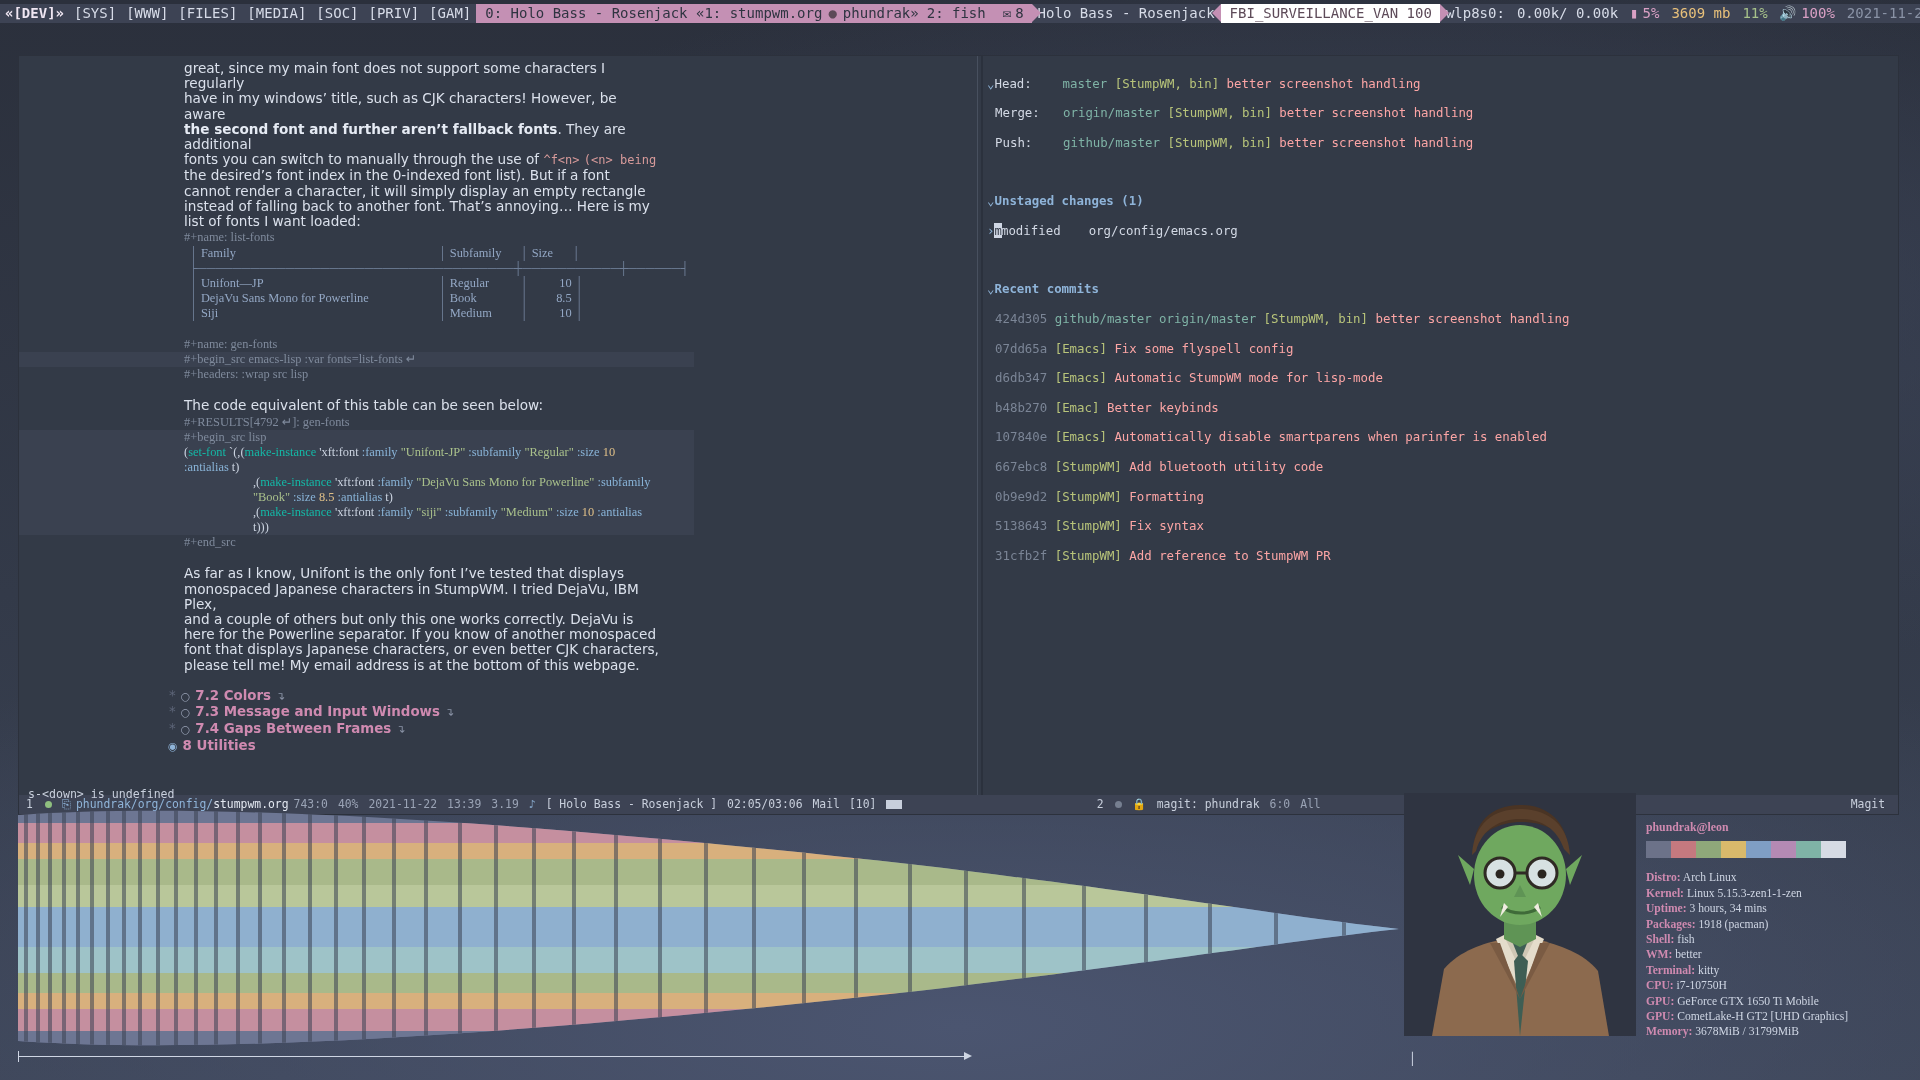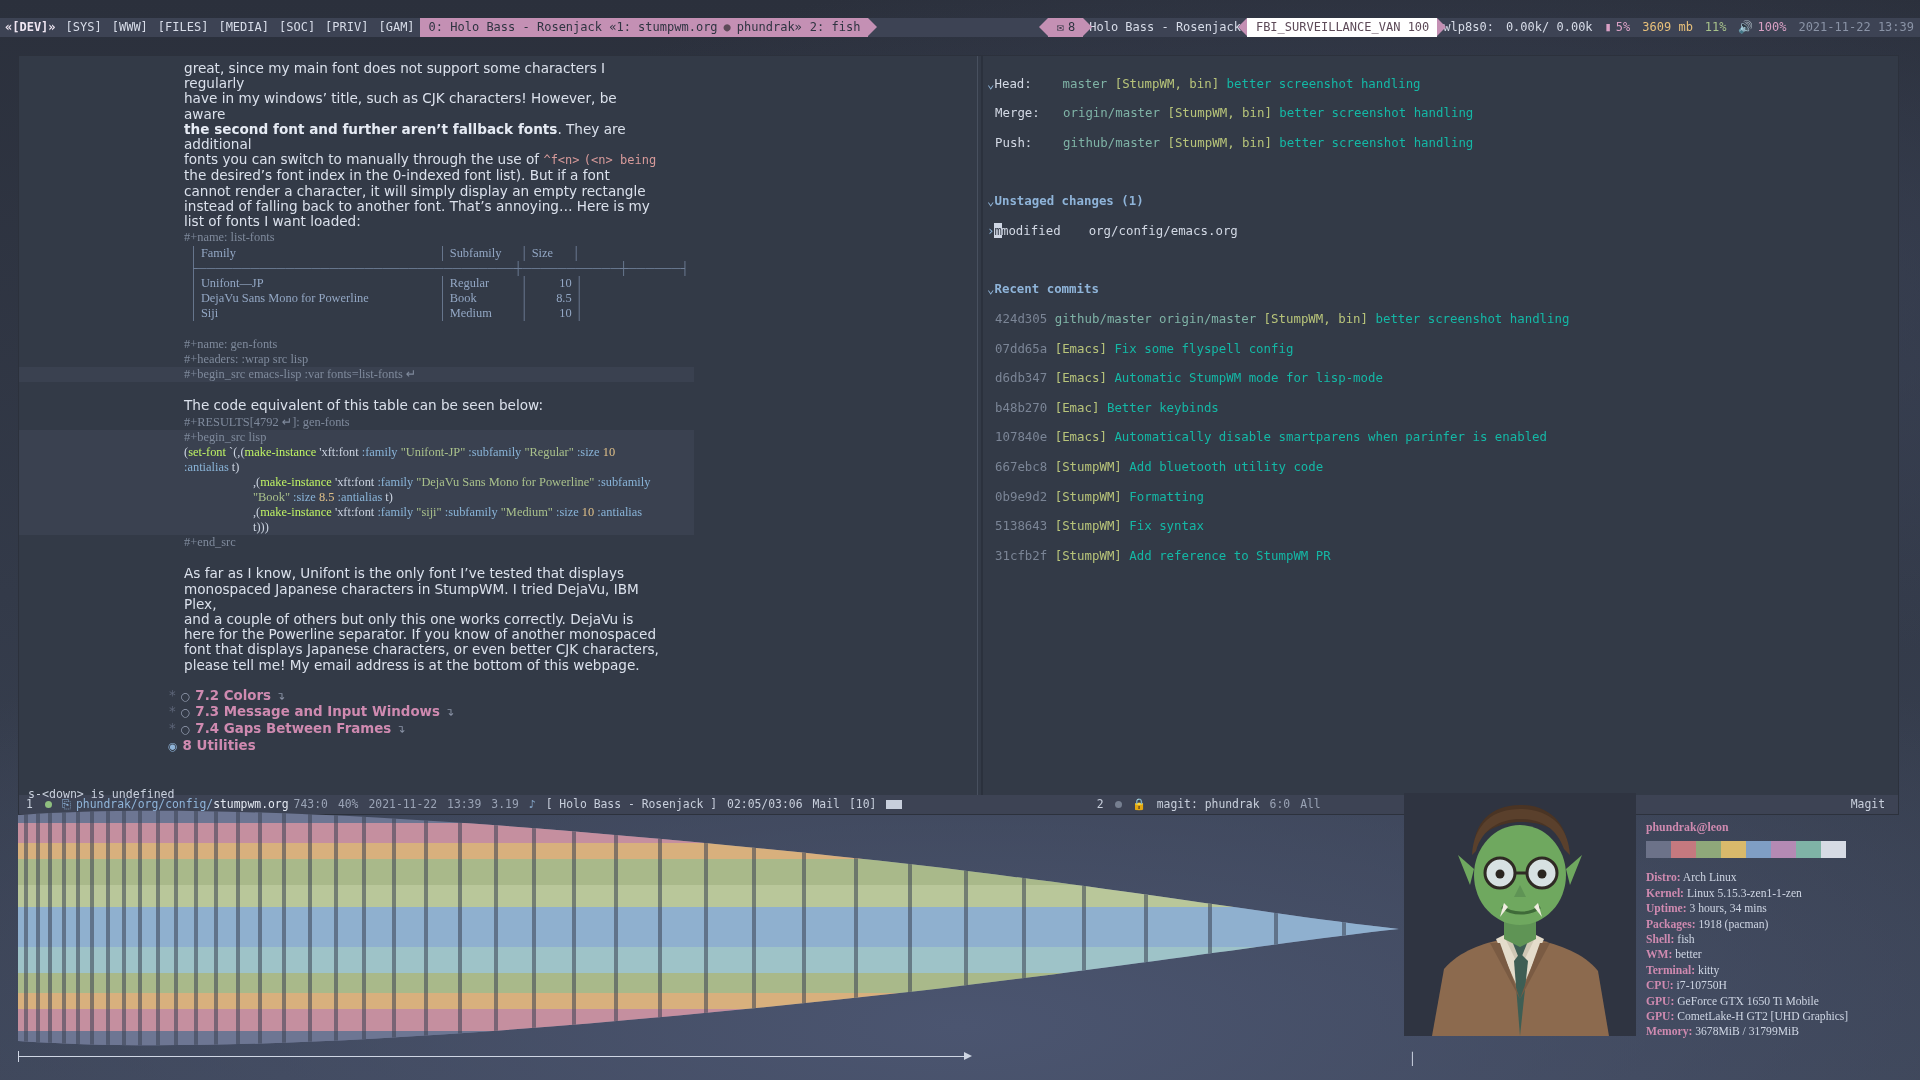--- a/index.html
+++ b/index.html
@@ -15,23 +15,23 @@
   .wallpaper {
     position: absolute; inset: 0;
     background:
       radial-gradient(ellipse 120% 70% at 50% 95%, #4b5570 0%, rgba(75,85,112,0) 60%),
       radial-gradient(ellipse 80% 50% at 72% 30%, #3c4458 0%, rgba(60,68,88,0) 70%),
       linear-gradient(#2b303c 0%, #333a49 55%, #3b4354 100%);
   }
 
   
   .topbar {
-    position: absolute; left: 0; top: 18px; width: 1920px; height: 19px;
+    position: absolute; left: 0; top: 4px; width: 1920px; height: 19px;
     background: #3d4354;
-    font-size: 12px; line-height: 19px;
+    font-size: 14px; line-height: 19px;
     color: #d7dce8; white-space: nowrap; overflow: hidden;
     display: flex; align-items: flex-end;
   }
   .tb-left { display: flex; align-items: stretch; }
   .tb-right { margin-left: auto; display: flex; align-items: stretch; }
   .grp { display: flex; align-items: center; padding: 0 5px; }
   .grp.cur { color: #efe6f2; font-weight: bold; }
   .pl { position: relative; display: flex; align-items: center;
         background: #c490b4; color: #2f3441; padding: 0 8px 0 9px; }
   .pl.dim { background: #ffffff; color: #5d4a58; }
@@ -76,21 +76,21 @@
   .kbd { color: #d79a9a; font-family: "DejaVu Sans Mono", monospace; font-size: 12px; }
 
   .mono { font-family: Liberation Serif, serif; font-size: 12.4px; line-height: 15px; }
   .kw   { color: #7f8a9c; }
   .tbl  { color: #93a7c4; }
   .tbl .sep { color: #6d7d96; }
   .blk-bg { background: #3a4150; }
   .res  { color: #7f8a9c; }
 
   .c-paren { color: #cbd3e0; }
-  .c-fn    { color: #bef264; }
+  .c-fn    { color: #14b8a6; }
   .c-kwd   { color: #89b4d8; }
   .c-str   { color: #a9c08b; }
   .c-num   { color: #e0c088; }
   .c-t     { color: #cbd3e0; }
 
   .org-h {
     font-family: "DejaVu Sans", sans-serif;
     font-weight: bold; font-size: 13.4px; line-height: 15.6px;
     color: #cf8ab0; padding-left: 150px;
   }
@@ -108,21 +108,21 @@
   .magit { font-family: "DejaVu Sans Mono", monospace; font-size: 12.4px; line-height: 14.8px;
            padding: 6px 0 0 4px; color: #cfd6e4; white-space: pre; }
   .mg-arrow { color: #8fb4d9; }
   .mg-lbl { color: #d3d9e5; }
   .mg-branch { color: #7fb3a6; }
   .mg-tag { color: #b8c47a; }
   .mg-head { color: #8fb4d9; font-weight: bold; }
   .mg-hash { color: #7b8596; }
   .mg-file { color: #d3d9e5; }
   .mg-cursor { background: #cfd6e4; color: #333a47; }
-  .mg-msg { color: #14b8a6; }
+  .mg-msg { color: #fca5a5; }
 
   
   .modeline {
     height: 19px; display: flex; align-items: stretch;
     background: #3d4354; color: #c8cfdc;
     font-family: "DejaVu Sans Mono", monospace; font-size: 11.4px; line-height: 19px;
     white-space: nowrap;
   }
   .ml-l { display: flex; align-items: center; }
   .ml-r { margin-left: auto; display: flex; align-items: center; padding-right: 8px; }
@@ -258,22 +258,22 @@
             </div>
             <div>
               <span class="sep">│</span> <span style="display:inline-block;width:237px;">DejaVu Sans Mono for Powerline</span><span class="sep">│</span> <span style="display:inline-block;width:70px;">Book</span><span class="sep">│</span> <span style="display:inline-block;width:40px;text-align:right;">8.5</span><span class="sep"> │</span>
             </div>
             <div>
               <span class="sep">│</span> <span style="display:inline-block;width:237px;">Siji</span><span class="sep">│</span> <span style="display:inline-block;width:70px;">Medium</span><span class="sep">│</span> <span style="display:inline-block;width:40px;text-align:right;">10</span><span class="sep"> │</span>
             </div>
           </div>
 
           <div class="mono kw" style="padding-left:165px;margin-top:16px;">#+name: gen-fonts</div>
+          <div class="mono kw blk-bg" style="padding-left:165px;width:675px;">#+begin_src emacs-lisp :var fonts=list-fonts ↵</div>
           <div class="mono kw" style="padding-left:165px;">#+headers: :wrap src lisp</div>
-          <div class="mono kw blk-bg" style="padding-left:165px;width:675px;">#+begin_src emacs-lisp :var fonts=list-fonts ↵</div>
 
           <div class="prose" style="margin-top:16px;">The code equivalent of this table can be seen below:</div>
 
           <div class="mono res" style="padding-left:165px;margin-top:2px;">#+RESULTS[4792 ↵]: gen-fonts</div>
           <div class="mono kw blk-bg" style="padding-left:165px;width:675px;">#+begin_src lisp</div>
 
           <div class="mono blk-bg" style="padding-left:165px;width:675px;">
             <div><span class="c-paren">(</span><span class="c-fn">set-font</span> <span class="c-paren">`(,(</span><span class="c-fn">make-instance</span> <span class="c-t">'xft:font</span> <span class="c-kwd">:family</span> <span class="c-str">"Unifont-JP"</span> <span class="c-kwd">:subfamily</span> <span class="c-str">"Regular"</span> <span class="c-kwd">:size</span> <span class="c-num">10</span></div>
             <div><span class="c-kwd">:antialias</span> <span class="c-t">t)</span></div>
             <div style="padding-left:69px;"><span class="c-paren">,(</span><span class="c-fn">make-instance</span> <span class="c-t">'xft:font</span> <span class="c-kwd">:family</span> <span class="c-str">"DejaVu Sans Mono for Powerline"</span> <span class="c-kwd">:subfamily</span></div>

